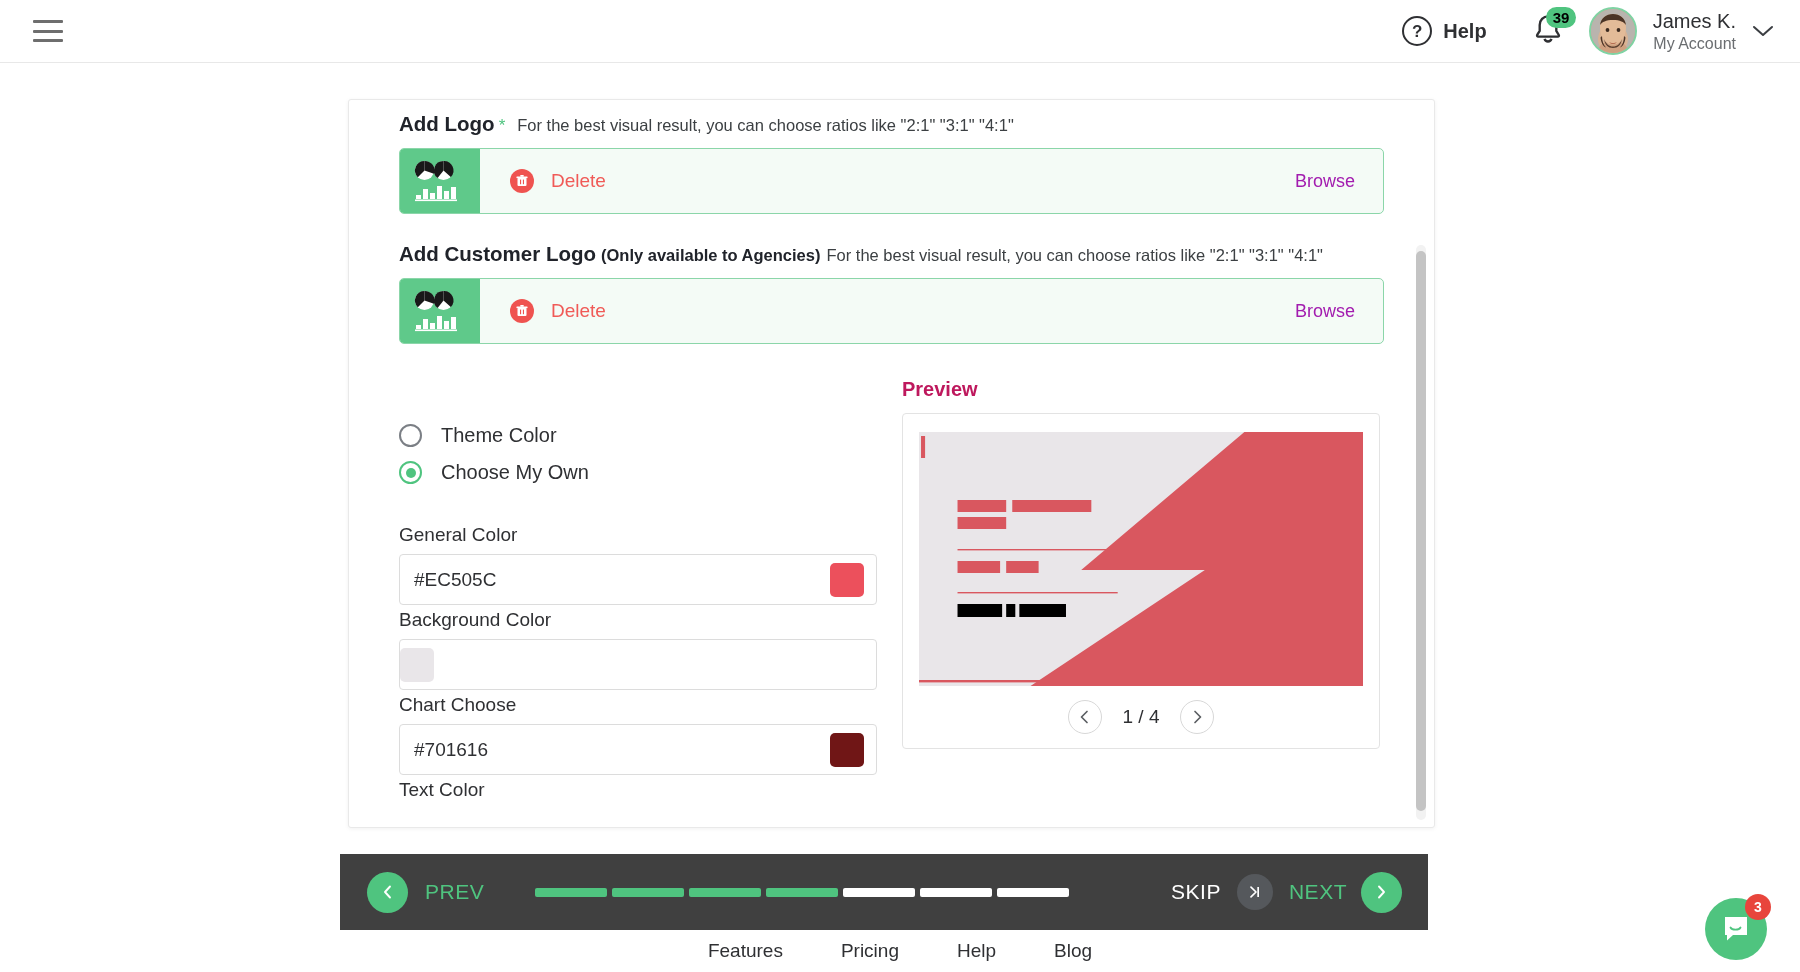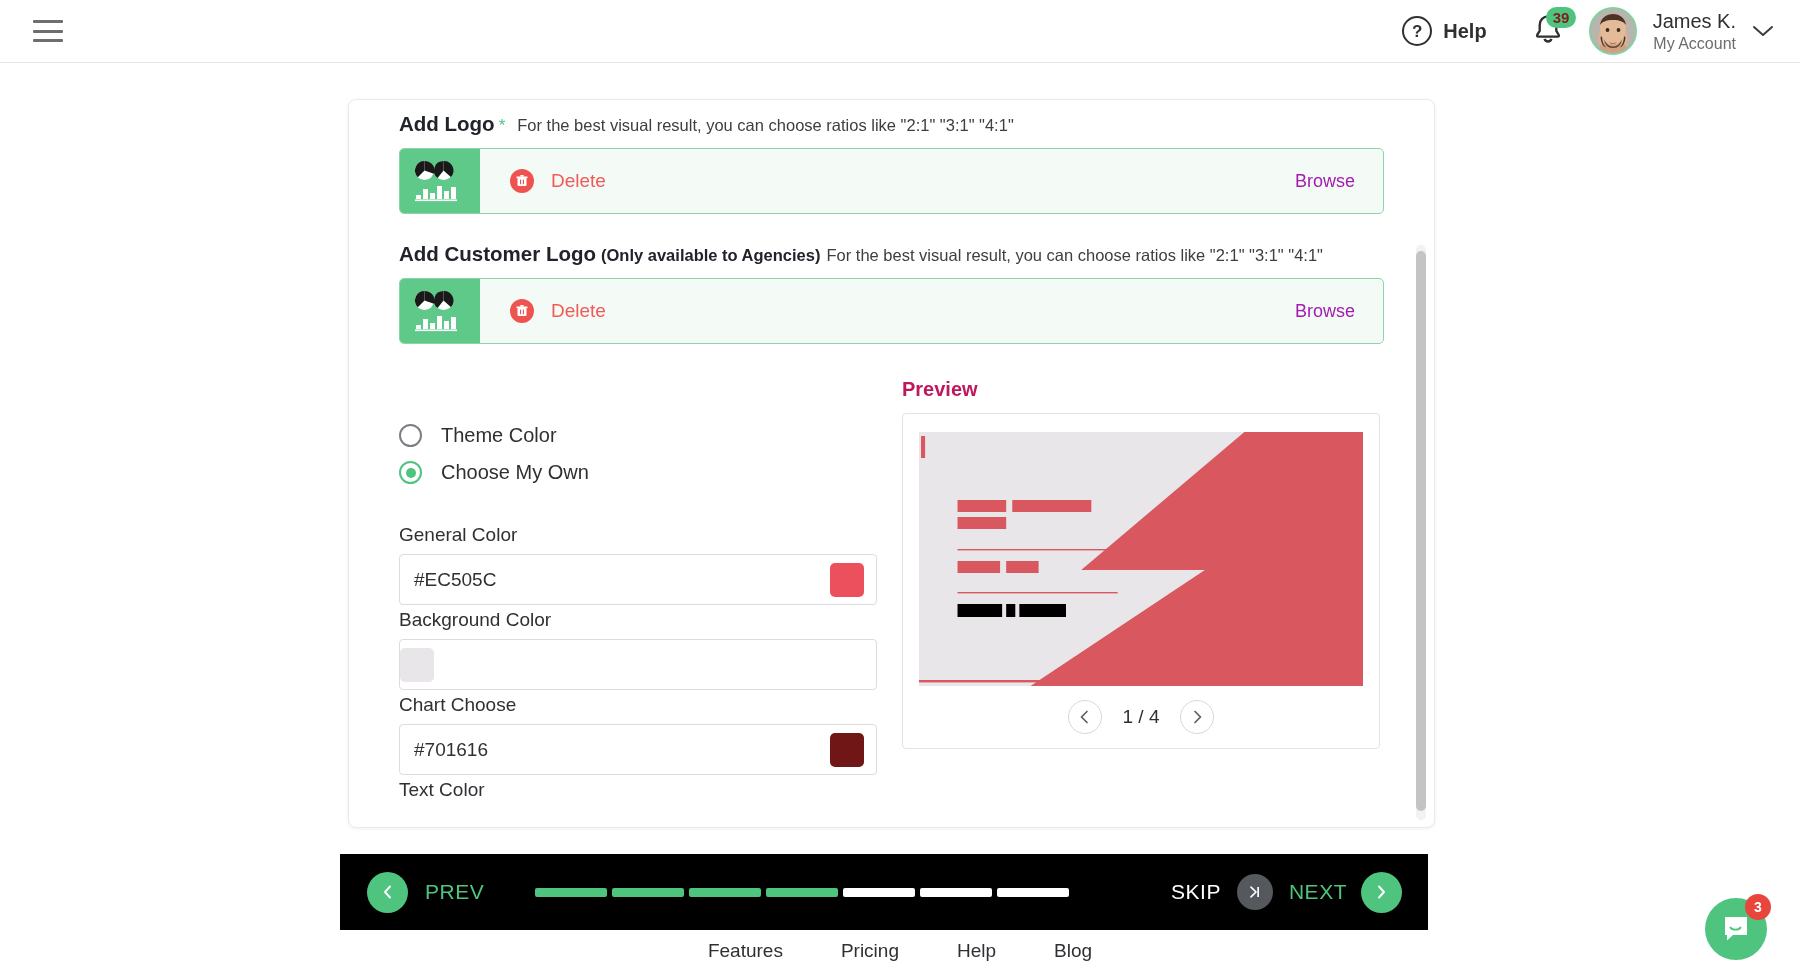--- a/index.html
+++ b/index.html
@@ -34,21 +34,21 @@
     width: 30px; height: 30px; border-radius: 50%;
     border: 2px solid #2f3033;
     display: flex; align-items: center; justify-content: center;
     font-size: 17px; font-weight: bold; color: #2f3033; line-height: 1;
   }
   .help-label { font-size: 20px; font-weight: bold; color: #2f3033; }
 
   .bell-wrap { position: relative; margin-left: 44px; cursor: pointer; width: 34px; height: 38px; }
   .bell-badge {
     position: absolute; top: -5px; left: 15px;
-    background: #4fc47f; color: #7f1d1d;
+    background: #4fc47f; color: #000000;
     font-size: 15px; font-weight: bold;
     border-radius: 11px; padding: 2px 7px; min-width: 30px;
     text-align: center; line-height: 17px;
     z-index: 3;
   }
 
   .avatar {
     width: 48px; height: 48px; border-radius: 50%;
     margin-left: 24px; overflow: hidden;
     background: #c9a88e; cursor: pointer; flex: none;
@@ -59,21 +59,21 @@
   .acct-sub  { font-size: 16px; color: #6a6d70; }
   .chev-down { margin-left: 16px; cursor: pointer; }
 
   
   .card {
     position: absolute;
     left: 348px; top: 99px;
     width: 1087px; height: 729px;
     background: #ffffff;
     border: 1px solid #e9e9e9;
-    border-radius: 8px;
+    border-radius: 3px;
     box-shadow: 0 1px 4px rgba(0,0,0,0.06);
     overflow: hidden;
   }
   .card-inner { position: relative; padding: 0 50px; }
 
   .sect-title { margin-top: 0; display:flex; align-items:baseline; flex-wrap:wrap; }
   .sect-title .strong { font-size: 20.5px; font-weight: bold; color: #20232a; }
   .sect-title .star { color: #4fc47f; font-size: 17px; margin-left: 4px; margin-right: 6px; }
   .sect-title .paren { font-size: 16.5px; font-weight: bold; color: #20232a; margin-left:5px;}
   .sect-title .hint { font-size: 16.5px; color: #3c4043; margin-left: 6px; }
@@ -172,21 +172,21 @@
   .card-scrollthumb {
     position: absolute; left: 0; top: 6px;
     width: 10px; height: 560px;
     background: #c4c4c4; border-radius: 6px; cursor: pointer;
   }
 
   
   .wizard {
     position: absolute; left: 340px; top: 854px;
     width: 1088px; height: 76px;
-    background: #000000;
+    background: #404040;
     display: flex; align-items: center;
   }
   .wiz-prev, .wiz-next { display: flex; align-items: center; cursor: pointer; }
   .wiz-prev { margin-left: 27px; gap: 17px; }
   .wiz-next { margin-right: 26px; gap: 14px; }
   .circ-btn {
     width: 41px; height: 41px; border-radius: 50%;
     background: #4fc47f; display: flex; align-items: center; justify-content: center;
     flex: none;
   }

